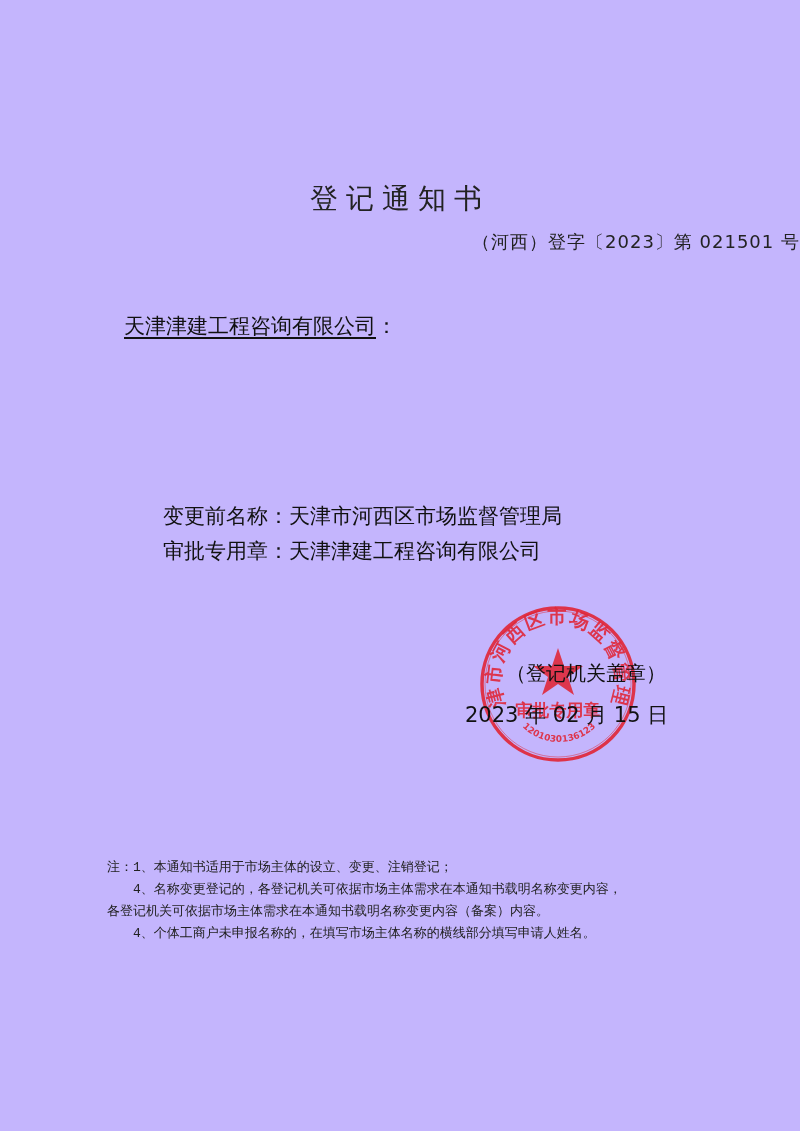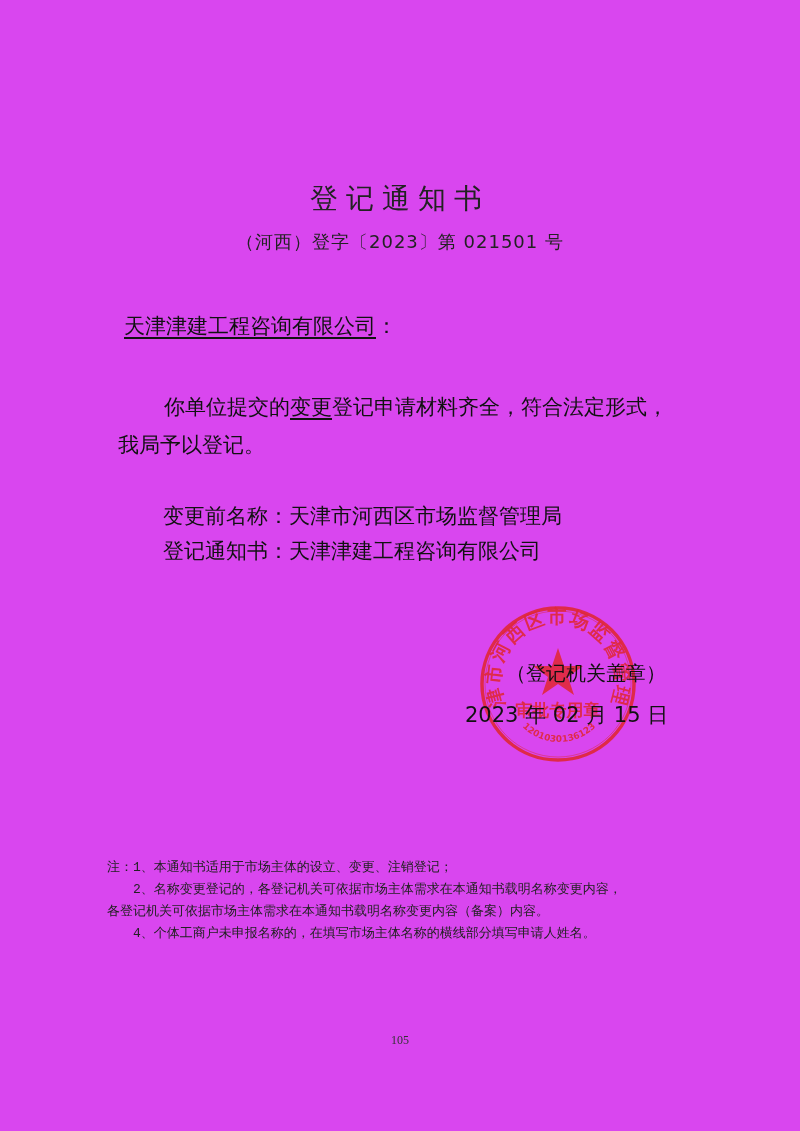--- a/index.html
+++ b/index.html
@@ -12,37 +12,37 @@
       height: 1131px;
       position: relative;
       overflow: hidden;
       font-family: "DejaVu Sans", "Liberation Sans", sans-serif;
       color: #1a1a1a;
     }
     .page {
       position: absolute;
       left: 0; top: 0;
       width: 800px; height: 1131px;
-      background: #d946ef;
+      background: #c4b5fd;
     }
     .title {
       position: absolute;
       top: 180px;
       left: 0; width: 800px;
       text-align: center;
       font-size: 28px;
       letter-spacing: 8px;
       font-weight: normal;
       color: #222;
     }
     .doc-number {
       position: absolute;
       top: 230px;
       left: 0; width: 800px;
-      text-align: center;
+      text-align: right;
       font-size: 18px;
       letter-spacing: 1px;
       color: #222;
     }
     .recipient {
       position: absolute;
       top: 312px;
       left: 118px;
       font-size: 21px;
       color: #111;
@@ -123,32 +123,26 @@
 
 <div class="page">
 
   <div class="title">登记通知书</div>
   <div class="doc-number">（河西）登字〔2023〕第 021501 号</div>
 
   <div class="recipient">
     <span class="name">天津津建工程咨询有限公司</span><span>：</span>
   </div>
 
-  <div class="body-text">
-    <div class="indent">
-      <span>你单位提交的</span><span class="u">变更</span><span>登记申请材料齐全，符合法定形式，</span>
-    </div>
-    <div>我局予以登记。</div>
-  </div>
 
   <div class="name-change name-before">
     <span>变更前名称：</span><span>天津市河西区市场监督管理局</span>
   </div>
   <div class="name-change name-after">
-    <span>登记通知书：</span><span>天津津建工程咨询有限公司</span>
+    <span>审批专用章：</span><span>天津津建工程咨询有限公司</span>
   </div>
 
   <div class="stamp">
     <svg width="160" height="160" viewBox="0 0 160 160">
       <defs>
         <path id="sealArc" d="M 24 92 A 58 58 0 1 1 136 92" fill="none"></path>
         <path id="numArc" d="M 40 118 A 52 52 0 0 0 122 118" fill="none"></path>
       </defs>
       <circle cx="80" cy="80" r="76" fill="none" stroke="#e0283a" stroke-width="3.5" opacity="0.92"></circle>
       <circle cx="80" cy="80" r="73" fill="none" stroke="#e0283a" stroke-width="1" opacity="0.5"></circle>
@@ -161,19 +155,18 @@
         <textPath href="#numArc" startOffset="50%" text-anchor="middle">1201030136123</textPath>
       </text>
     </svg>
   </div>
 
   <div class="sign-block">（登记机关盖章）</div>
   <div class="sign-date">2023 年 02 月 15 日</div>
 
   <div class="notes">
     <div>注：1、本通知书适用于市场主体的设立、变更、注销登记；</div>
-    <div class="indent">2、名称变更登记的，各登记机关可依据市场主体需求在本通知书载明名称变更内容，</div>
+    <div class="indent">4、名称变更登记的，各登记机关可依据市场主体需求在本通知书载明名称变更内容，</div>
     <div>各登记机关可依据市场主体需求在本通知书载明名称变更内容（备案）内容。</div>
     <div class="indent">4、个体工商户未申报名称的，在填写市场主体名称的横线部分填写申请人姓名。</div>
   </div>
 
-  <div class="page-number">105</div>
 </div>
 
 </body></html>

